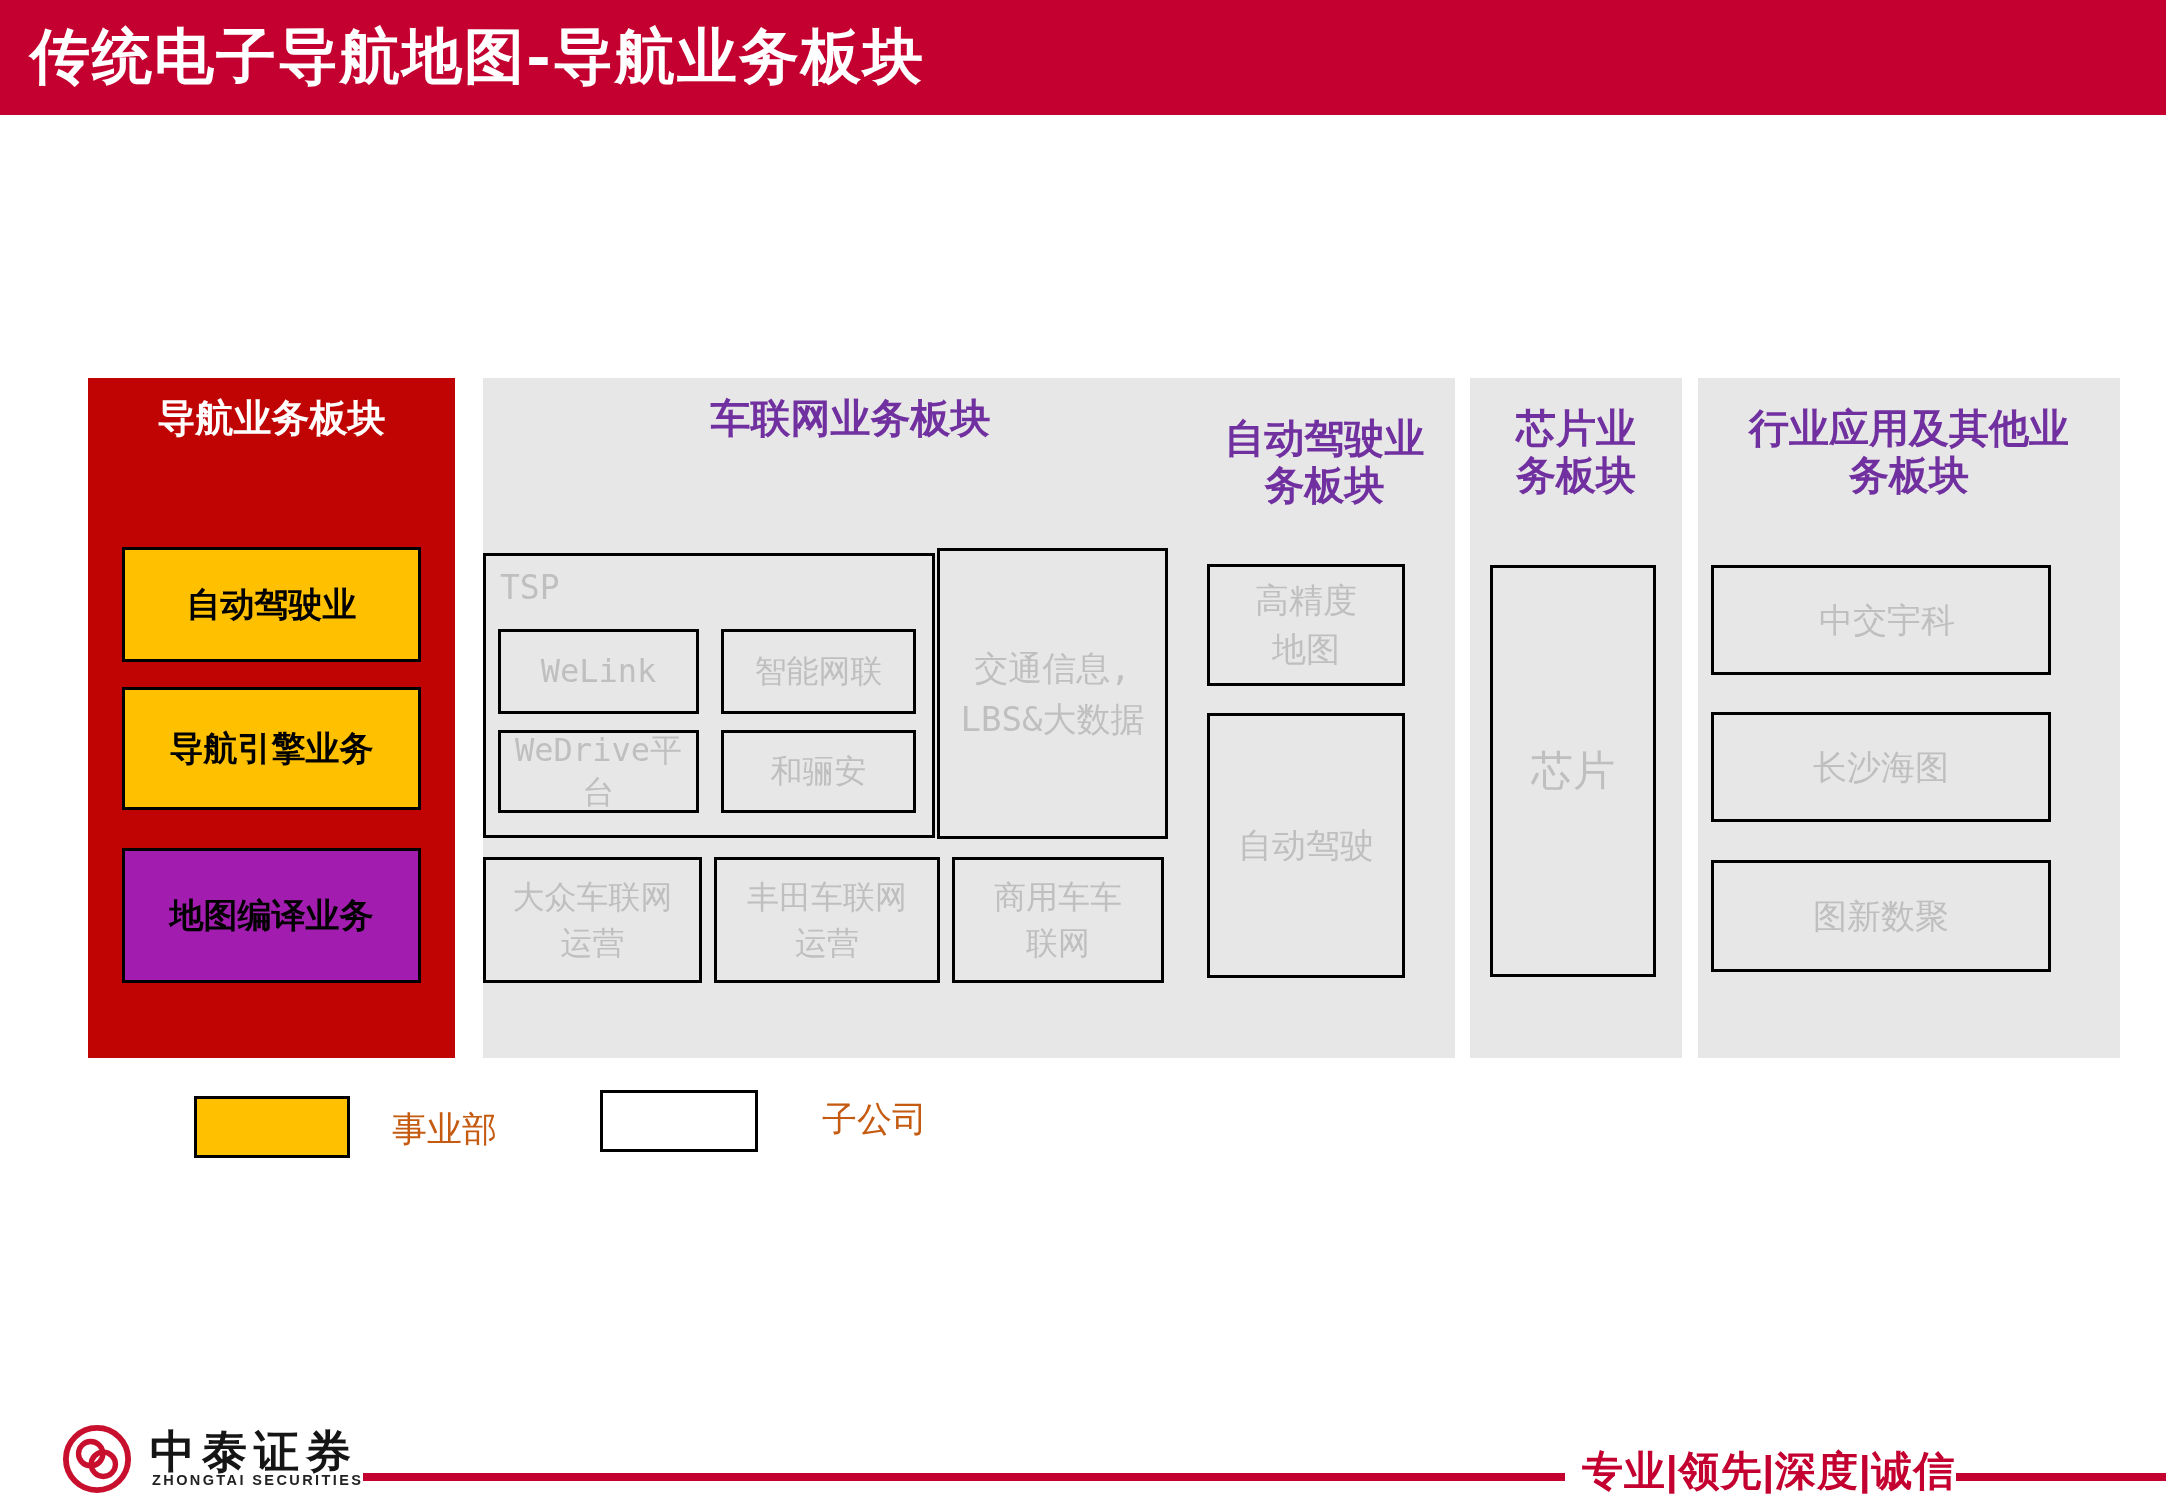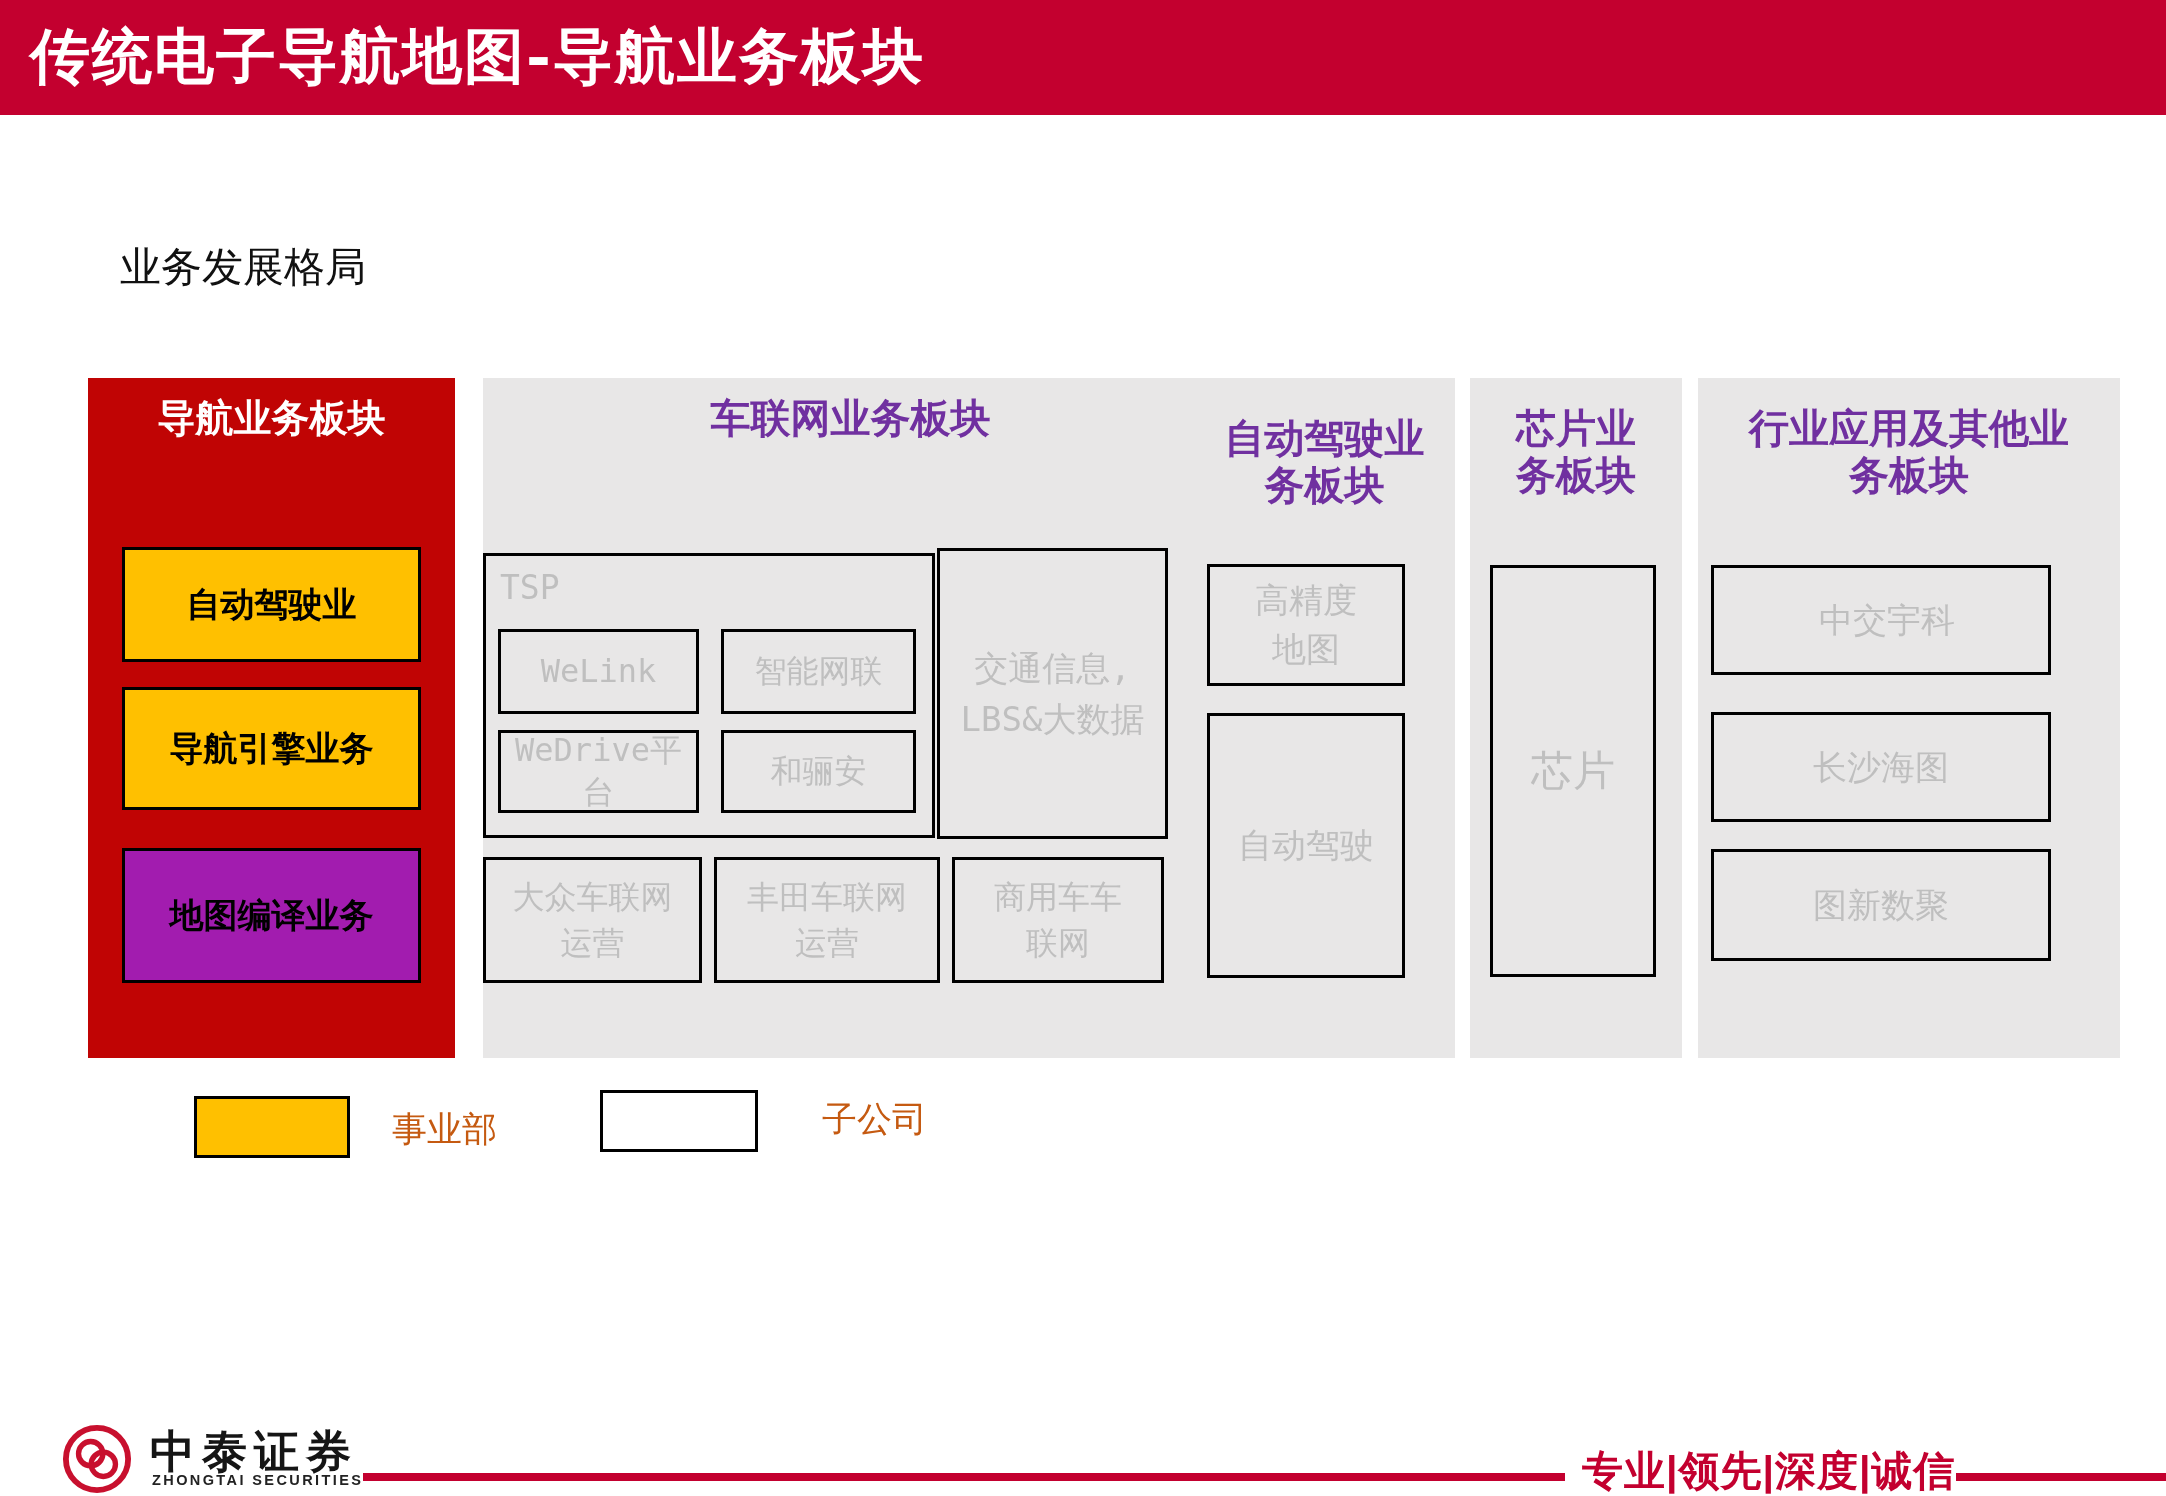--- a/index.html
+++ b/index.html
@@ -81,21 +81,21 @@
   .g-ad{left:13px;top:335px;width:198px;height:265px;font-size:34px;}
   
   .col-chip{left:1470px;width:212px;}
   .col-chip .col-title{top:27px;}
   .g-chip{left:20px;top:187px;width:166px;height:412px;font-size:42px;}
   
   .col-industry{left:1698px;width:422px;}
   .col-industry .col-title{top:27px;}
   .g-zjyk{left:13px;top:187px;width:340px;height:110px;font-size:34px;padding-left:12px;}
   .g-cshm{left:13px;top:334px;width:340px;height:110px;font-size:34px;}
-  .g-txsj{left:13px;top:471px;width:340px;height:112px;font-size:34px;}
+  .g-txsj{left:13px;top:482px;width:340px;height:112px;font-size:34px;}
   
   .legend-swatch{
     position:absolute;border:3px solid #000;box-sizing:border-box;
   }
   .sw-division{left:194px;top:1096px;width:156px;height:62px;background:#FFC000;}
   .sw-subsidiary{left:600px;top:1090px;width:158px;height:62px;background:#ffffff;}
   .legend-label{
     position:absolute;font-size:35px;font-weight:500;color:#C55A11;
   }
   .ll-division{left:392px;top:1106px;}
@@ -120,21 +120,20 @@
 </style>
 </head>
 <body>
 
 <div class="slide">
 
   <header class="titlebar">
     <h1>传统电子导航地图-导航业务板块</h1>
   </header>
 
-  <h2 class="subtitle">业务发展格局</h2>
 
   <section class="col col-nav">
     <div class="col-title">导航业务板块</div>
     <div class="navbox division nb1">自动驾驶业</div>
     <div class="navbox division nb2">导航引擎业务</div>
     <div class="navbox subsidiary nb3">地图编译业务</div>
   </section>
 
   <section class="col gray col-telematics">
     <div class="col-title">车联网业务板块</div>

